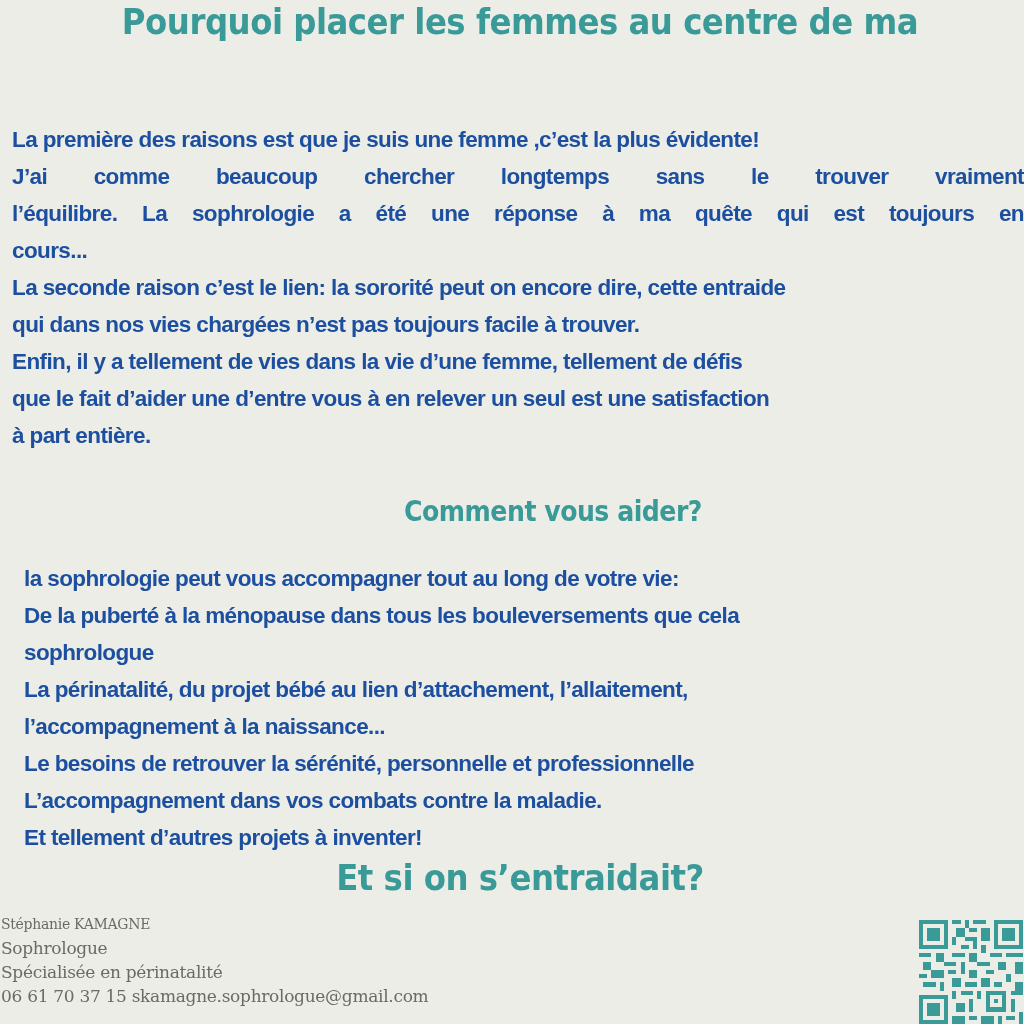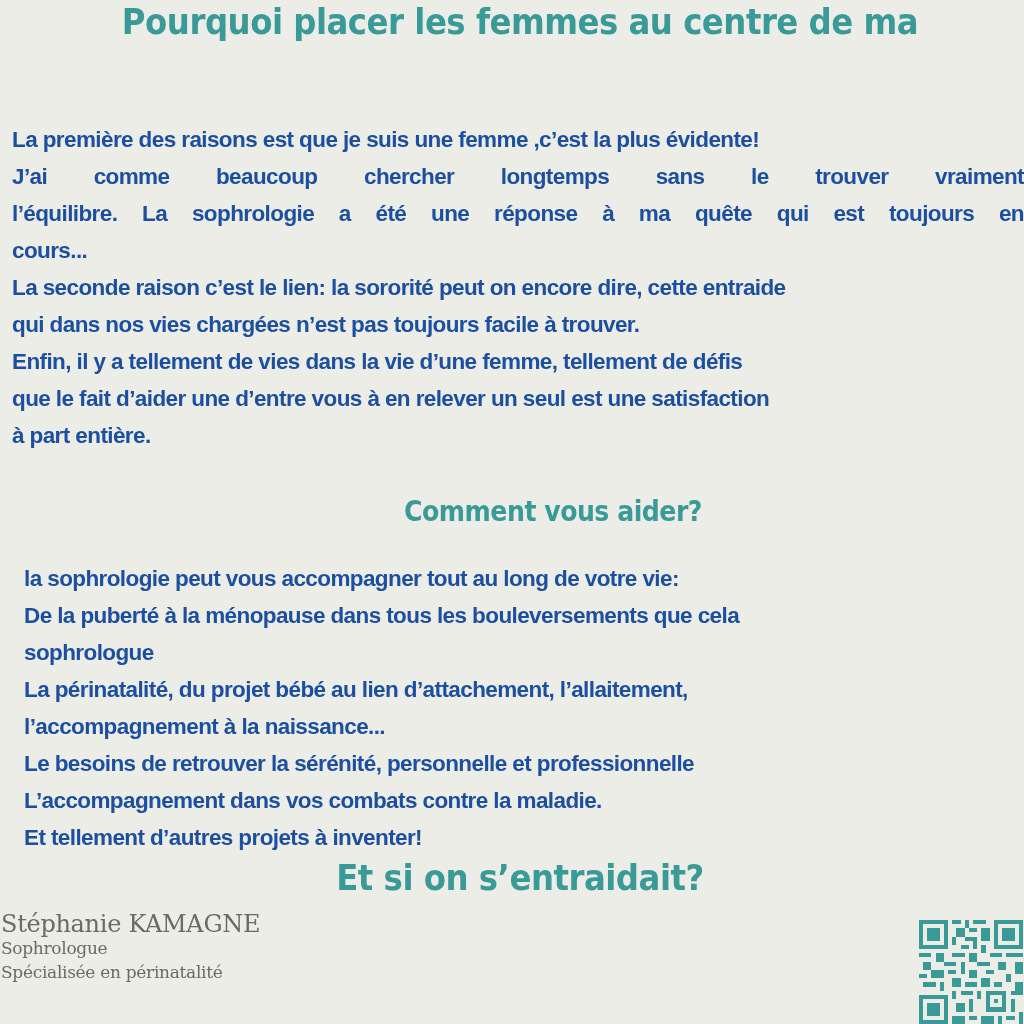--- a/index.html
+++ b/index.html
@@ -24,21 +24,21 @@
     }
     .b1 { top:121px; }
     .b2 { top:560px;margin-left:12px; }
     .line { display:block; white-space:nowrap; }
     .just { text-align:justify; text-align-last:justify; white-space:normal; }
     .footer {
       position:absolute; left:1px; top:912px; color:#6b6b66;
       font-family:"DejaVu Serif", serif; font-size:17px; line-height:24px;
       letter-spacing:-0.3px;
     }
-    .footer .name { font-size:24px; }
+    .footer .name { font-size:14px; }
     .qr { position:absolute; left:919px; top:920px; width:104px; height:104px; }
   </style>
 </head>
 <body>
 
 <div class="h h1">
   <span class="l">Pourquoi placer les femmes au centre de ma</span>
 </div>
 
 <div class="body b1">
@@ -65,20 +65,21 @@
   <span class="line">L’accompagnement dans vos combats contre la maladie.</span>
   <span class="line">Et tellement d’autres projets à inventer!</span>
 </div>
 
 <div class="h h3">Et si on s’entraidait?</div>
 
 <div class="footer">
   <div class="name">Stéphanie KAMAGNE</div>
   <div>Sophrologue</div>
   <div>Spécialisée en périnatalité</div>
+  <div>06 61 70 37 15 skamagne.sophrologue@gmail.com</div>
 </div>
 
 <div class="qr">
   <svg width="104" height="104" viewBox="0 0 25 25" shape-rendering="crispEdges">
     <g fill="#3a9a98">
 
       <rect x="0" y="0" width="7" height="7"></rect>
       <rect x="1" y="1" width="5" height="5" fill="#ecede6"></rect>
       <rect x="2" y="2" width="3" height="3"></rect>
 

